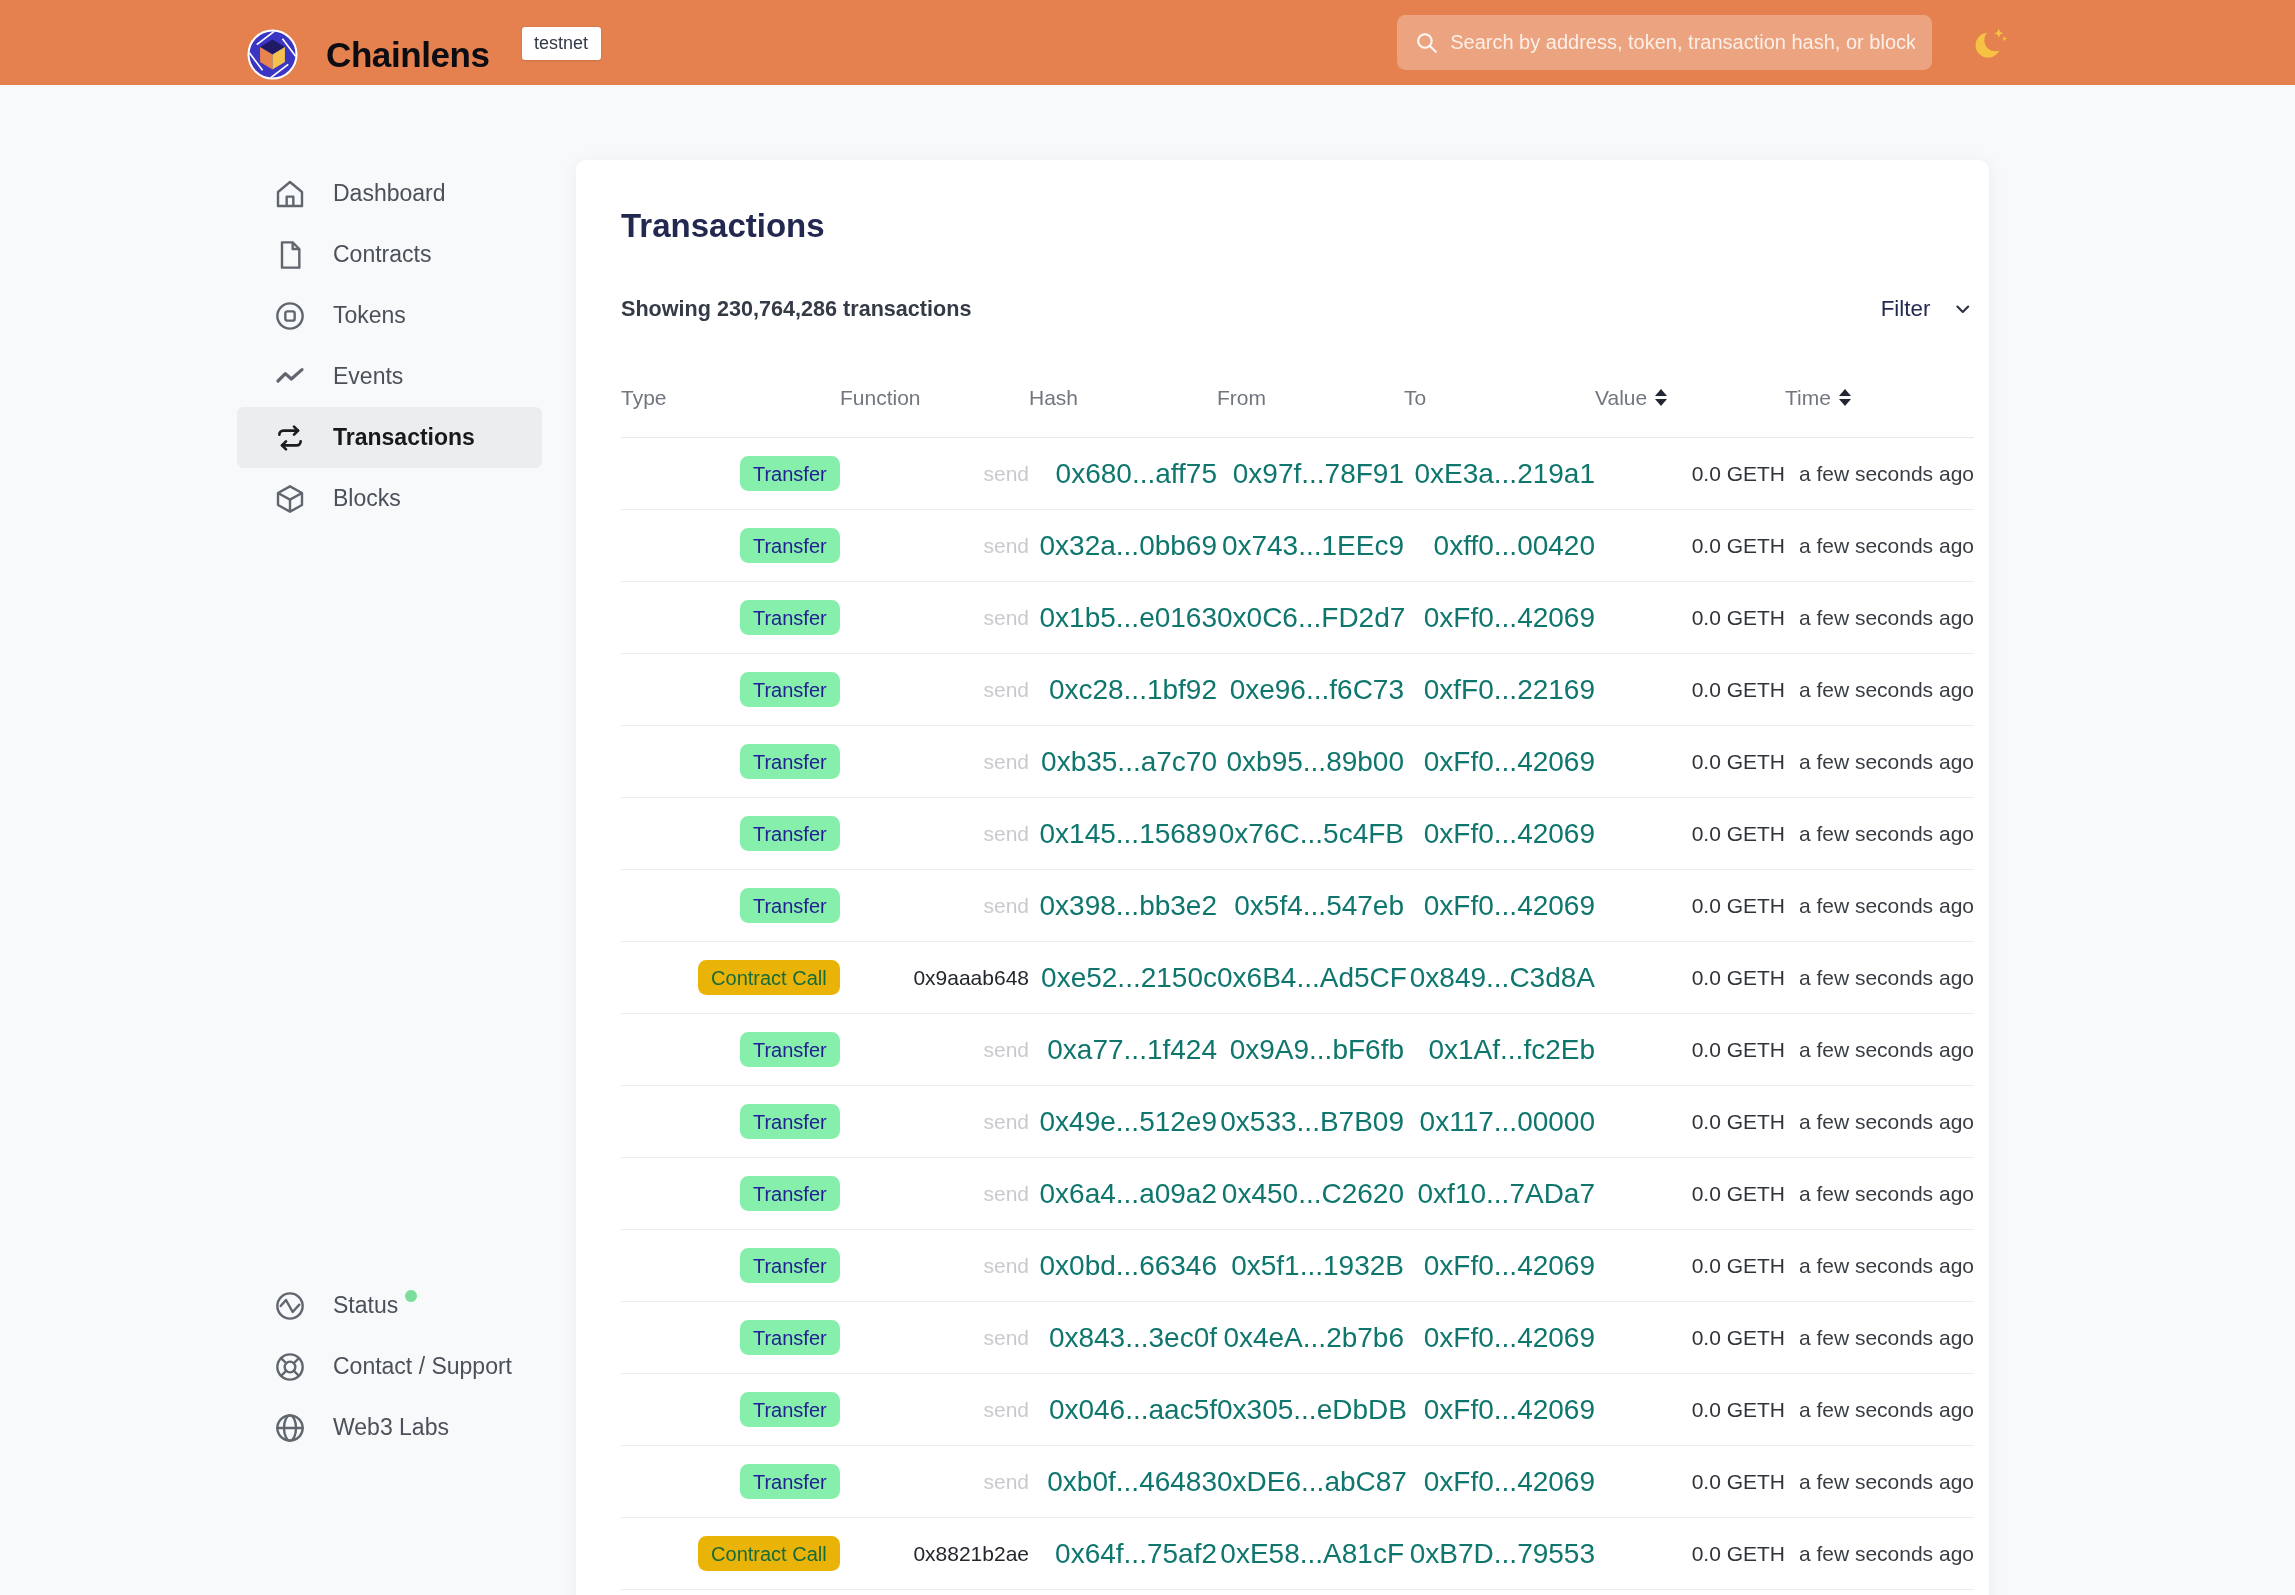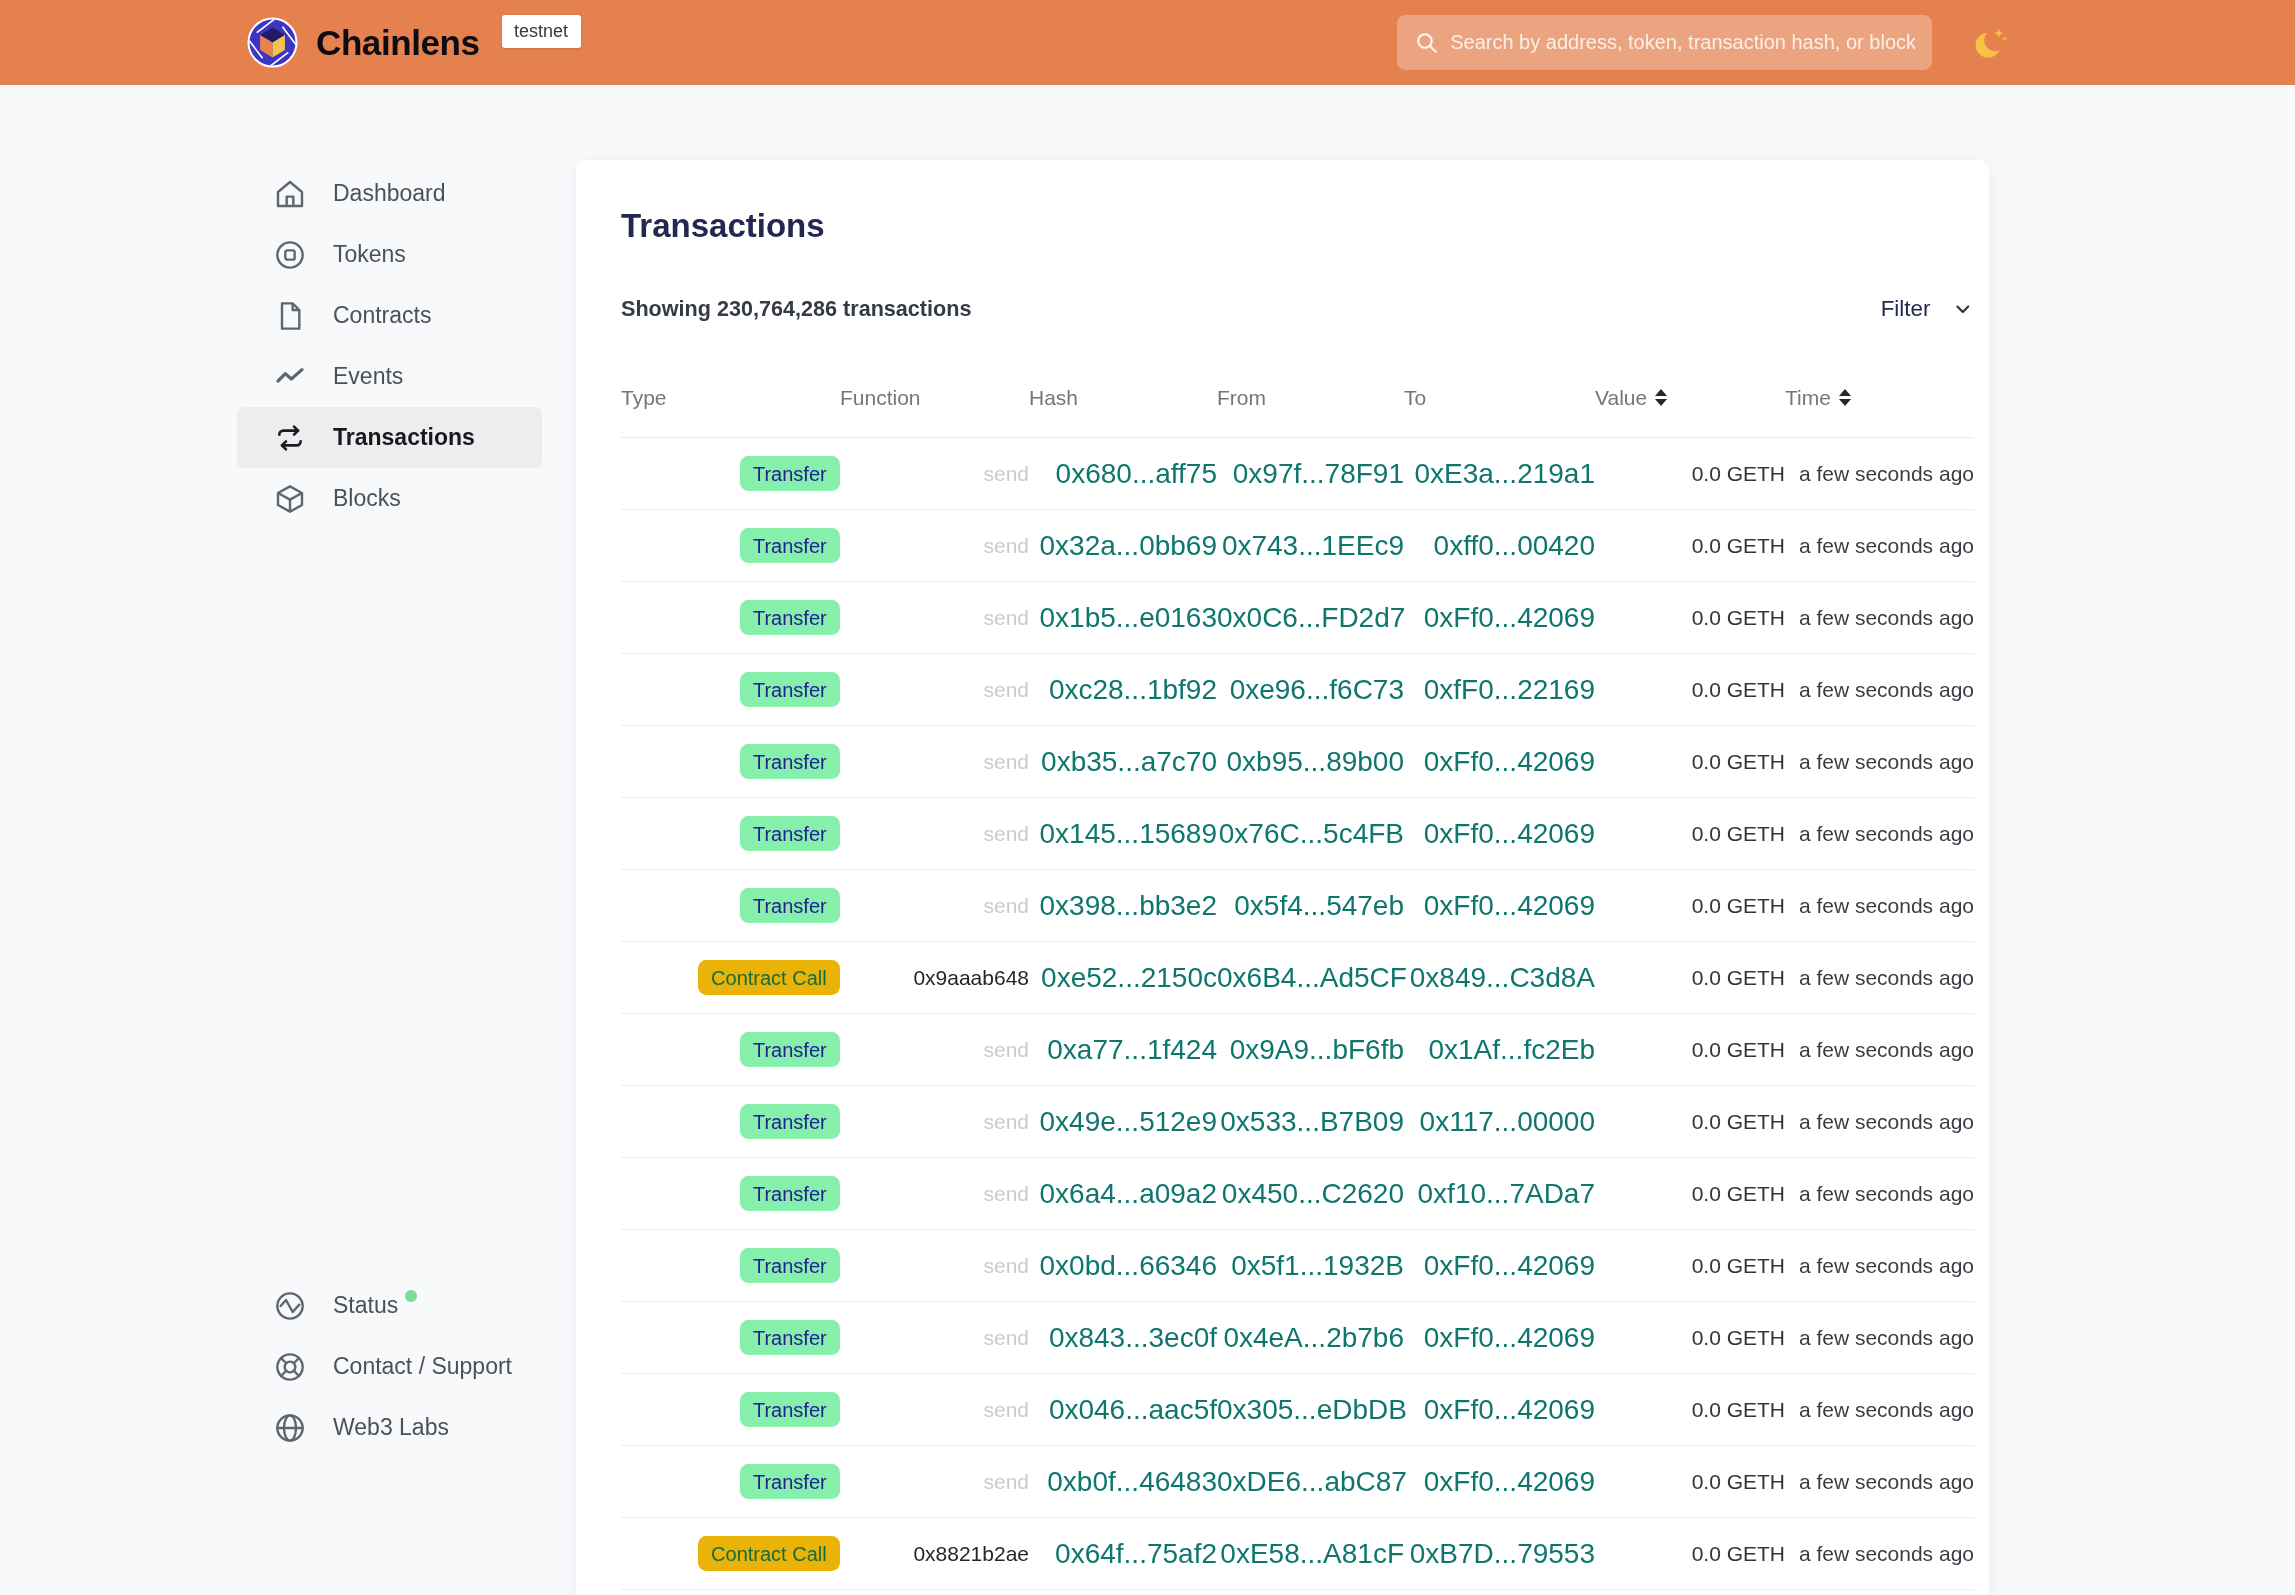--- a/index.html
+++ b/index.html
@@ -6,21 +6,21 @@
   html,body { width:2295px; height:1595px; overflow:hidden; }
   body {
     font-family:"Liberation Sans","DejaVu Sans",sans-serif;
     background:#F8F9FB; position:relative;
   }
   
   .topbar {
     position:absolute; left:0; top:0; width:2295px; height:85px;
     background:#E5814F; display:flex; align-items:center;
   }
-  .brand { position:absolute; left:246px; top:0; height:85px; display:flex; align-items:center; gap:17px; cursor:pointer; }
+  .brand { position:absolute; left:246px; top:12px; height:85px; display:flex; align-items:center; gap:27px; cursor:pointer; }
   .brand-name { font-size:35px; font-weight:800; color:#0C0D12; letter-spacing:-0.4px; }
   .env-badge {
     background:#FFFFFF; color:#333A47; font-size:18px; font-weight:500;
     border-radius:3px; padding:5.8px 12.4px; margin-left:5px; margin-top:-21.6px;
     box-shadow:0 0.8px 2.5px rgba(0,0,0,0.12);
   }
   .search-wrap {
     position:absolute; left:1397px; top:15px; width:535px; height:55px;
     background:rgba(255,255,255,0.28); border-radius:8.3px;
     display:flex; align-items:center; padding:0 16.6px; gap:11.6px;
@@ -136,34 +136,34 @@
       <svg width="32" height="32" viewBox="0 0 24 24" fill="none" stroke="#60666E" stroke-width="1.8" stroke-linejoin="round">
         <path d="M3 10.5 12 3l9 7.5V21H3z"></path>
           <path d="M9.5 21v-7h5v7"></path>
       </svg>
     </span>
     <span class="nav-label">Dashboard</span>
   </div>
   <div class="nav-item">
     <span>
       <svg width="32" height="32" viewBox="0 0 24 24" fill="none" stroke="#60666E" stroke-width="1.8" stroke-linejoin="round">
+        <path d="M6 2.5h8l5 5V21.5H6z"></path>
+          <path d="M14 2.5v5h5"></path>
+      </svg>
+    </span>
+    <span class="nav-label">Contracts</span>
+  </div>
+  <div class="nav-item">
+    <span>
+      <svg width="32" height="32" viewBox="0 0 24 24" fill="none" stroke="#60666E" stroke-width="1.8" stroke-linejoin="round">
         <circle cx="12" cy="12" r="9.5"></circle>
           <rect x="8.5" y="8.5" width="7" height="7" rx="1.5"></rect>
       </svg>
     </span>
     <span class="nav-label">Tokens</span>
-  </div>
-  <div class="nav-item">
-    <span>
-      <svg width="32" height="32" viewBox="0 0 24 24" fill="none" stroke="#60666E" stroke-width="1.8" stroke-linejoin="round">
-        <path d="M6 2.5h8l5 5V21.5H6z"></path>
-          <path d="M14 2.5v5h5"></path>
-      </svg>
-    </span>
-    <span class="nav-label">Contracts</span>
   </div>
   <div class="nav-item">
     <span>
       <svg width="32" height="32" viewBox="0 0 24 24" fill="none" stroke="#60666E" stroke-width="2.4" stroke-linecap="round" stroke-linejoin="round">
         <polyline points="3,15 8.5,9.5 13,13.5 21,6.5"></polyline>
       </svg>
     </span>
     <span class="nav-label">Events</span>
   </div>
   <div class="nav-item active">

